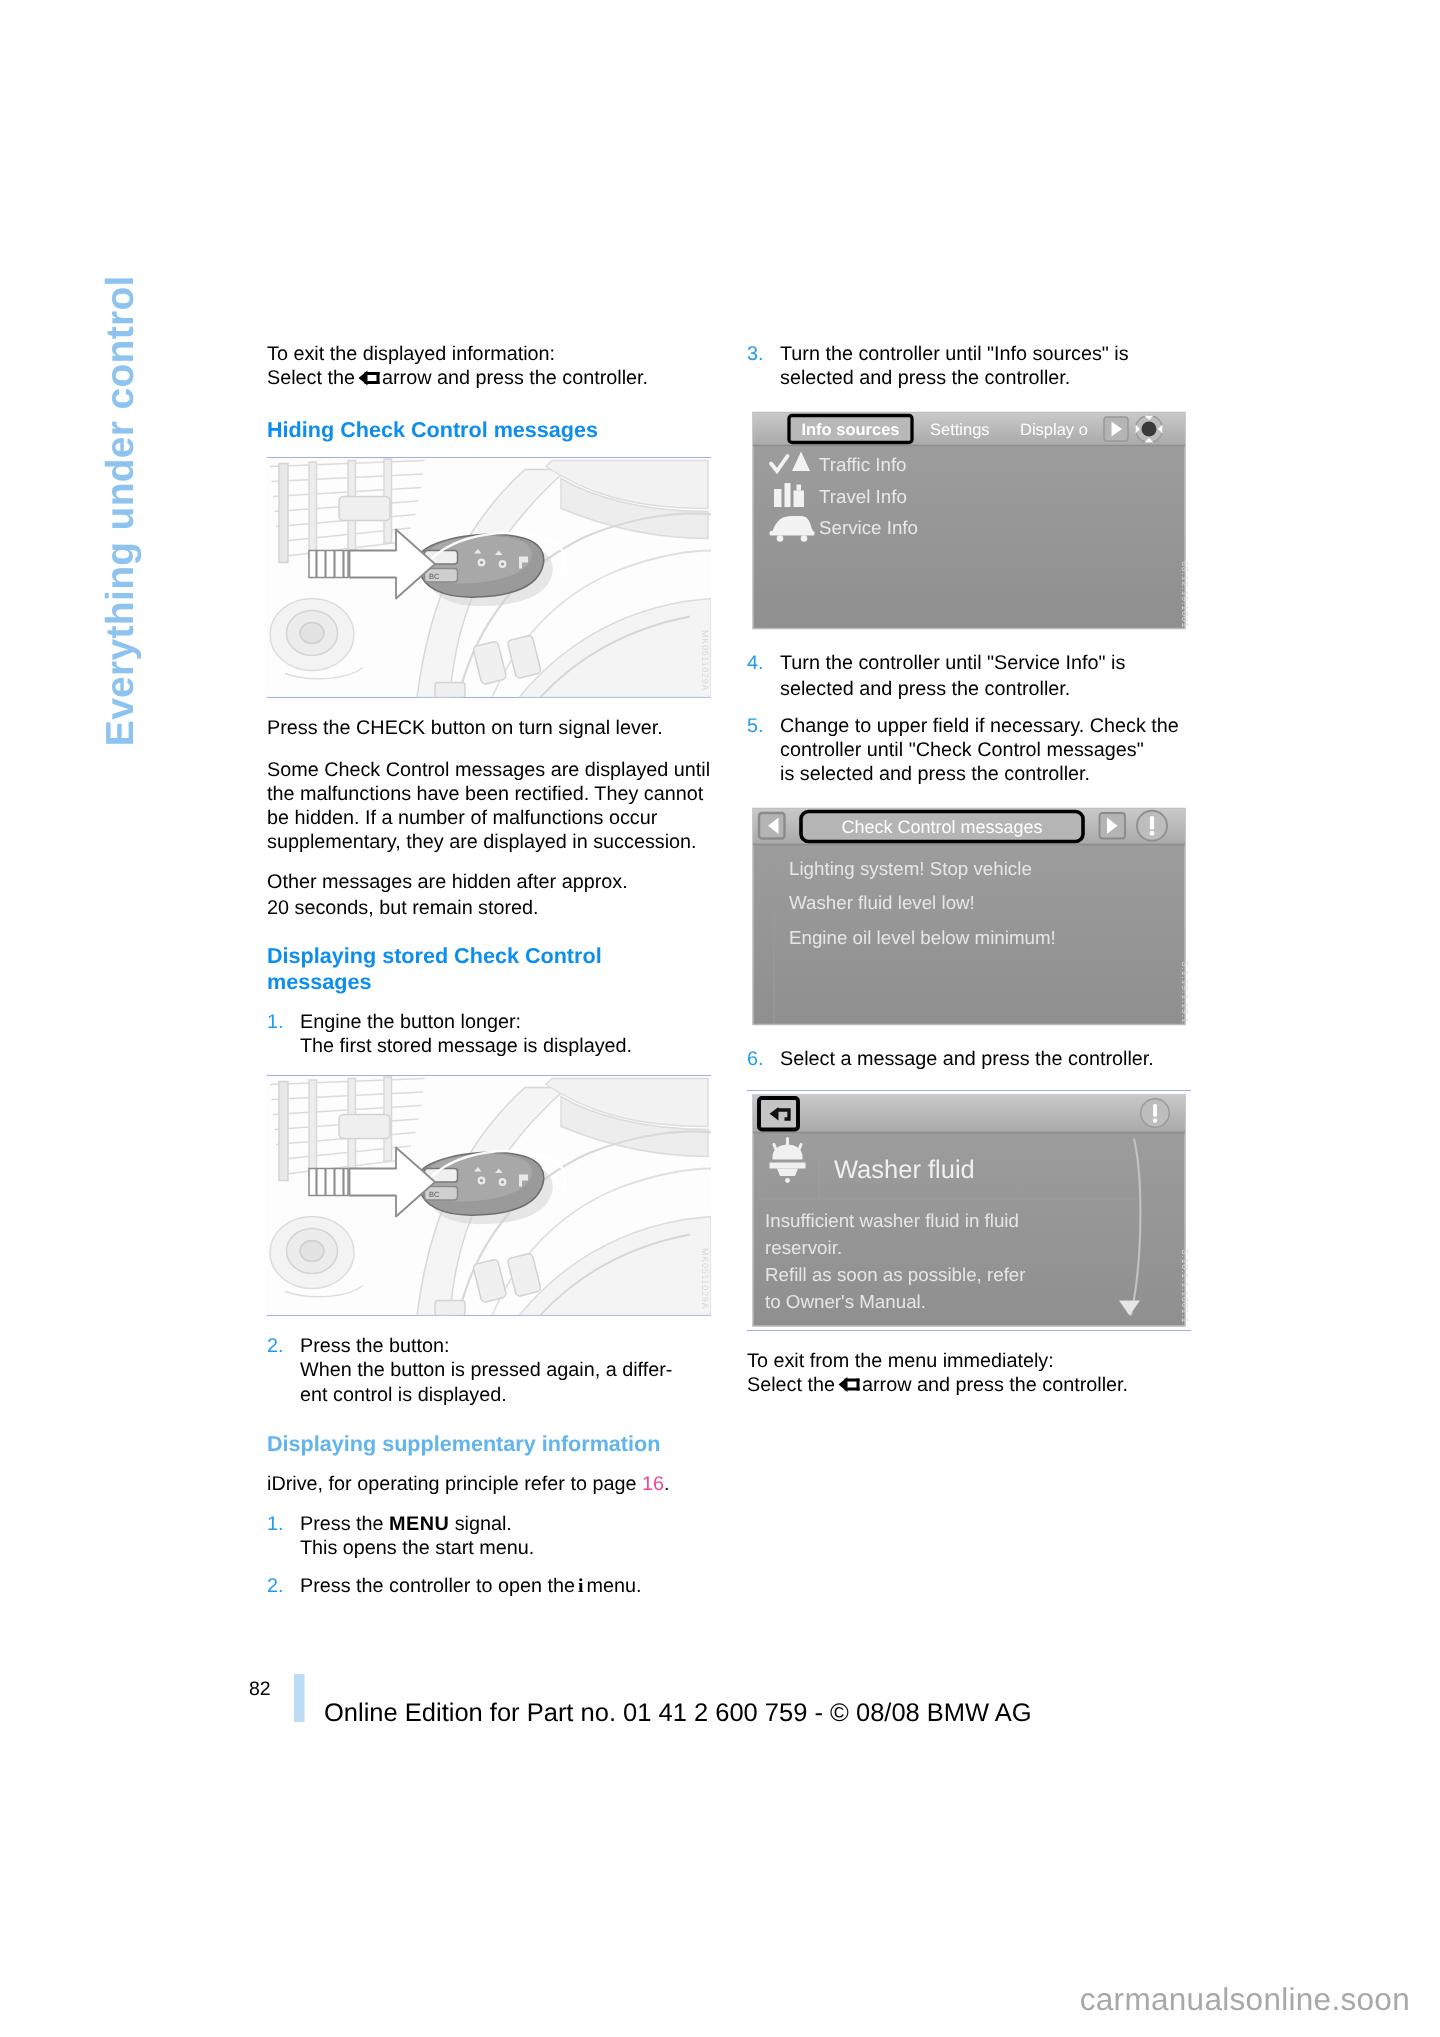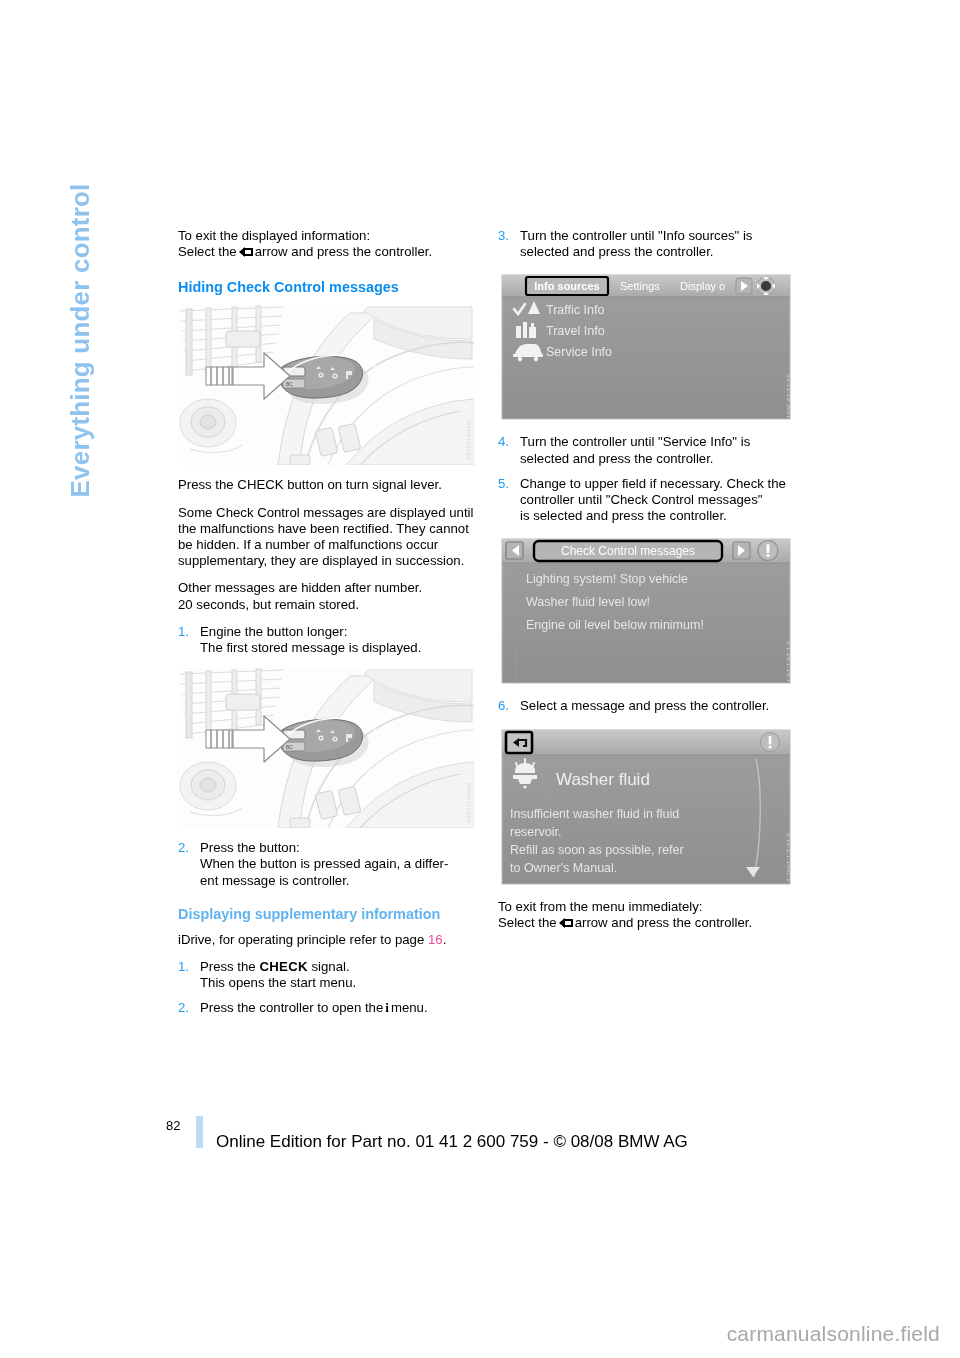--- a/index.html
+++ b/index.html
@@ -288,24 +288,25 @@
         </g>
       </svg>
       <div class="wm">MK0511029A</div>
     </div>
 
     <p class="para">Press the CHECK button on turn signal lever.</p>
 
     <p class="para">Some Check Control messages are displayed until the malfunctions have been rectified. They cannot be hidden. If a number of malfunctions occur supplementary, they are displayed in succession.</p>
 
     <p class="para">
-      <span>Other messages are hidden after number.</span><br>
+      <span>Other messages are hidden after approx.</span><br>
       <span>20 seconds, but remain stored.</span>
     </p>
 
+    <h2 class="section">Displaying stored Check Control messages</h2>
 
     <ol class="steps">
       <li>
         <span class="num">1.</span>
         <span>Engine the button longer:</span><br>
         <span>The first stored message is displayed.</span>
       </li>
     </ol>
 
     <div class="figure" style="margin-top:12px;">
@@ -367,36 +368,36 @@
         </g>
       </svg>
       <div class="wm">MK0511029A</div>
     </div>
 
     <ol class="steps">
       <li>
         <span class="num">2.</span>
         <span>Press the button:</span><br>
         <span>When the button is pressed again, a differ-</span><br>
-        <span>ent message is controller.</span>
+        <span>ent control is displayed.</span>
       </li>
     </ol>
 
     <h2 class="section lightblue">Displaying supplementary information</h2>
 
     <p class="para">
       <span>iDrive, for operating principle refer to page</span>
       <span class="pageref">16</span><span>.</span>
     </p>
 
     <ol class="steps">
       <li>
         <span class="num">1.</span>
         <span>Press the</span>
-        <span class="kbd-menu">CHECK</span>
+        <span class="kbd-menu">MENU</span>
         <span>signal.</span><br>
         <span>This opens the start menu.</span>
       </li>
       <li>
         <span class="num">2.</span>
         <span>Press the controller to open the</span><span class="kbd-i">i</span><span>menu.</span>
       </li>
     </ol>
 
   </div>
@@ -575,15 +576,15 @@
     </p>
 
   </div>
 
   <div id="footer">
     <div id="page-num">82</div>
     <div id="footer-rule"></div>
     <div id="footer-text">Online Edition for Part no. 01 41 2 600 759 - © 08/08 BMW AG</div>
   </div>
 
-  <div id="site-watermark">carmanualsonline.field</div>
+  <div id="site-watermark">carmanualsonline.soon</div>
 
 </div>
 
 </body></html>

